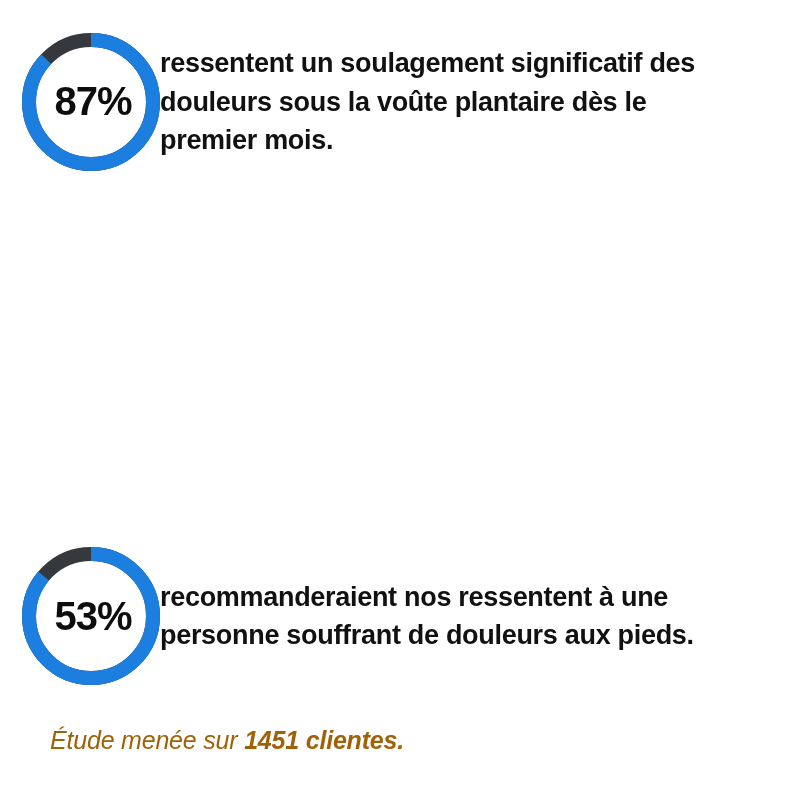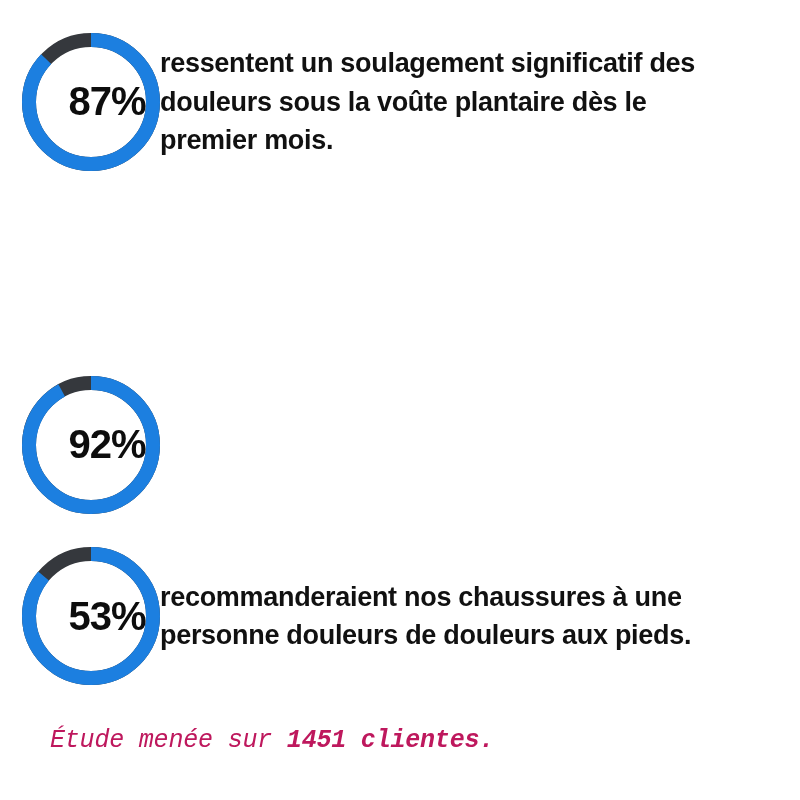--- a/index.html
+++ b/index.html
@@ -66,21 +66,21 @@
 
   .ring-value {
     fill: none;
     stroke: #1C7FE0;
     stroke-width: 14;
     stroke-linecap: butt;
   }
 
   .ring-label {
     position: absolute;
-    left: 16px;
+    left: 2px;
     top: 0;
     width: 138px;
     height: 138px;
     display: flex;
     align-items: center;
     justify-content: center;
     font-size: 40px;
     font-weight: bold;
     letter-spacing: -1px;
     color: #0d0d0d;
@@ -96,23 +96,22 @@
   }
 
   .footnote {
     position: absolute;
     left: 50px;
     top: 726px;
     font-size: 25px;
     font-style: italic;
     font-weight: normal;
     letter-spacing: -0.2px;
-    color: #be185d;
+    color: #a16207;
     white-space: nowrap;
-    font-family: Liberation Mono, monospace;
   }
 
   .footnote .emph {
     font-weight: bold;
     font-style: italic;
   }
 </style>
 </head>
 <body style="background: rgb(255, 255, 255);">
 
@@ -128,38 +127,31 @@
         </svg>
         <div class="ring-label">87%</div>
       </div>
       <div class="stat-text">ressentent un soulagement significatif des douleurs sous la voûte plantaire dès le premier mois.</div>
     </div>
 
     <div class="stat-row">
     </div>
 
     <div class="stat-row">
-      <div class="ring-wrap">
-        <svg viewBox="0 0 138 138">
-          <circle class="ring-track" cx="69" cy="69" r="62" style="stroke: rgb(53, 56, 61);"></circle>
-          <circle class="ring-value" cx="69" cy="69" r="62" stroke-dasharray="358.3928899215236 389.55748904513433" style="stroke: rgb(28, 127, 224);"></circle>
-        </svg>
-        <div class="ring-label">92%</div>
-      </div>
     </div>
 
     <div class="stat-row">
       <div class="ring-wrap">
         <svg viewBox="0 0 138 138">
           <circle class="ring-track" cx="69" cy="69" r="62" style="stroke: rgb(53, 56, 61);"></circle>
           <circle class="ring-value" cx="69" cy="69" r="62" stroke-dasharray="335.01944057881553 389.55748904513433" style="stroke: rgb(28, 127, 224);"></circle>
         </svg>
         <div class="ring-label">53%</div>
       </div>
-      <div class="stat-text">recommanderaient nos chaussures à une personne douleurs de douleurs aux pieds.</div>
+      <div class="stat-text">recommanderaient nos ressentent à une personne souffrant de douleurs aux pieds.</div>
     </div>
 
   </div>
 
   <div class="footnote">
     <span>Étude menée sur </span><span class="emph">1451 clientes.</span>
   </div>
 
 </div>
 

